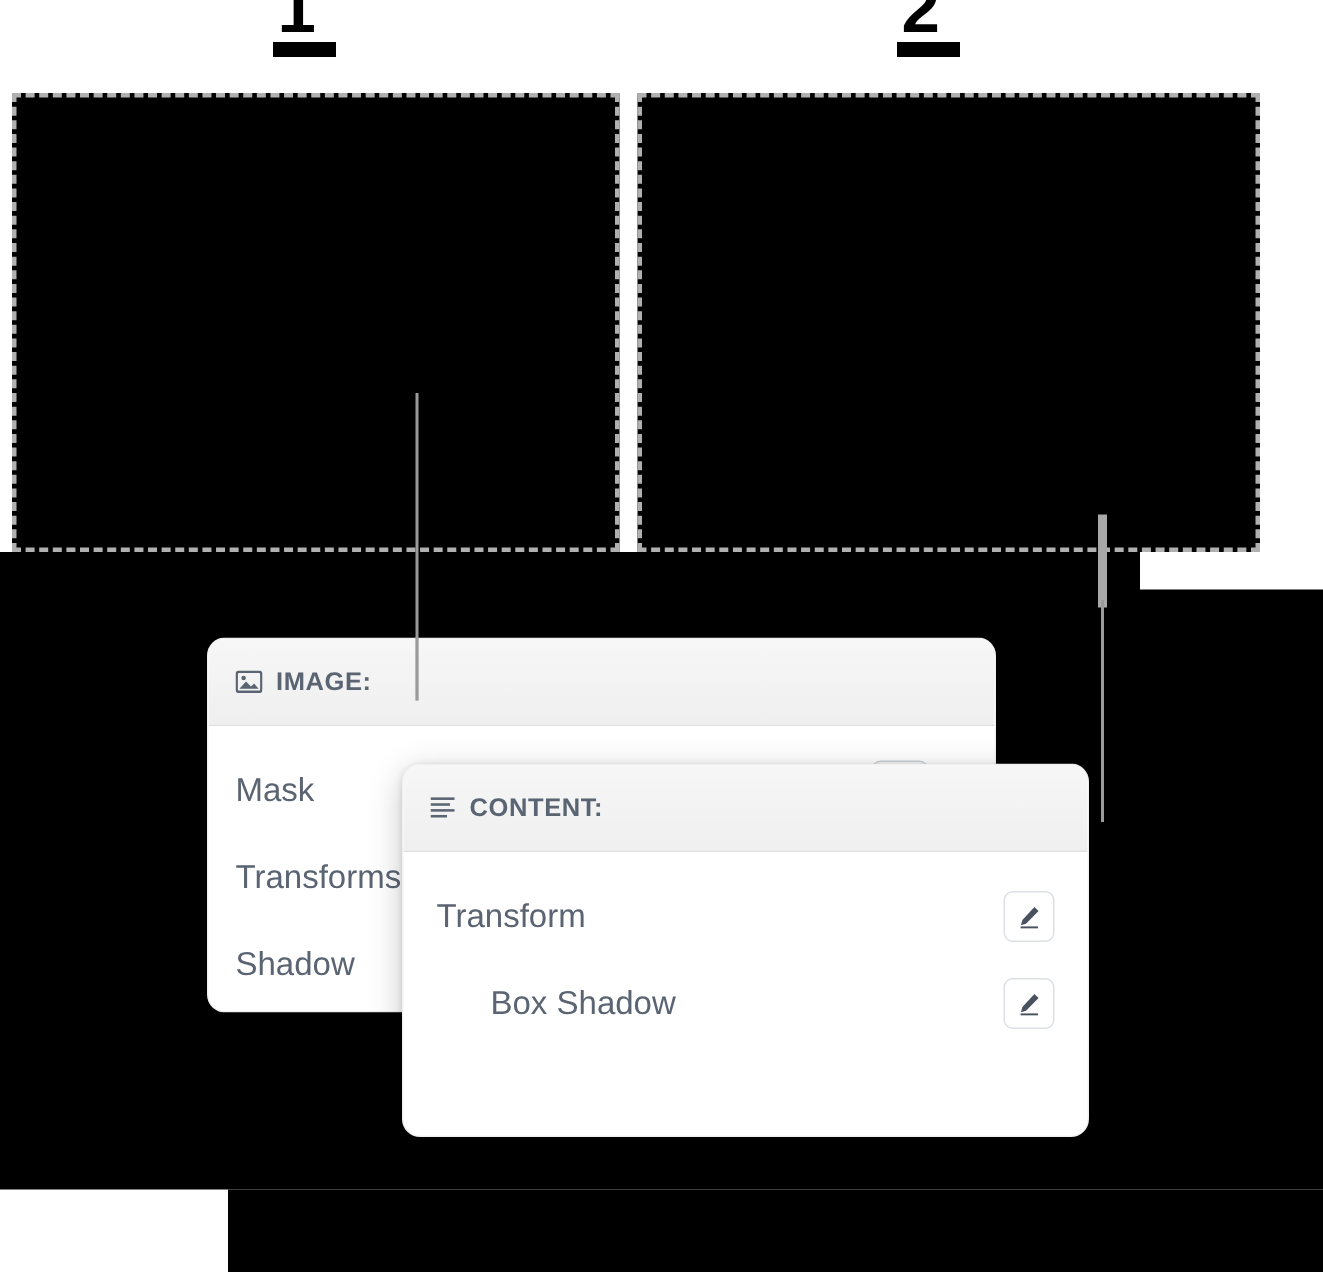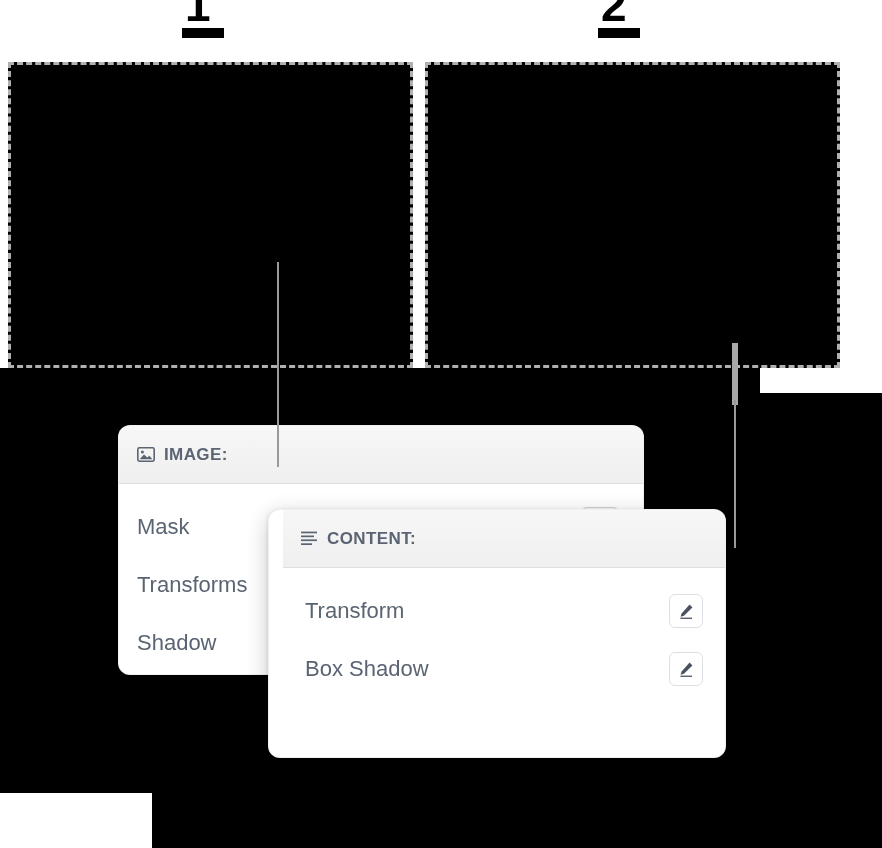--- a/index.html
+++ b/index.html
@@ -115,21 +115,21 @@
   
   .ghost-pill {
     position: absolute;
     border: 1px solid #ccd2d8;
     border-radius: 6px;
     background: #fbfbfb;
     box-sizing: border-box;
   }
 
   
-  #image-panel { z-index: 5; }
+  #image-panel { z-index: 5; margin-left: 20px; }
   #content-panel { z-index: 9; }
   .top-black { z-index: 12; }
 </style>
 </head>
 <body>
 
 <div class="marker" style="left:185px; top:-18px;">1</div>
 <div class="marker" style="left:601px; top:-18px;">2</div>
 
 <div class="blackfill top-black" style="left:182px; top:28px; width:42px; height:10px;"></div>
@@ -185,21 +185,21 @@
           <path d="M11.6 1.6 L14.4 4.4 L6.0 12.8 L2.6 13.8 L3.6 10.4 Z" fill="#4a5260"></path>
           <rect x="2.4" y="14.6" width="11.6" height="1.3" fill="#4a5260"></rect>
         </svg>
       </span>
     </div>
   </div>
 </div>
 
 <div class="leader" style="left:277px; top:425px; height:42px; z-index:8; background:#c2c2c2;"></div>
 
-<div class="panel" id="content-panel" style="left:268px; top:509px; width:458px; height:249px;padding-left:14px;">
+<div class="panel" id="content-panel" style="left:268px; top:509px; width:458px; height:249px;">
 
   <div class="panel-header" style="height:58px; padding:0 18px;">
     <span class="hdr-icon">
       <svg width="17" height="15" viewBox="0 0 17 15" xmlns="http://www.w3.org/2000/svg" aria-hidden="true">
         <rect x="0" y="0.6" width="16" height="1.7" fill="#5a6472"></rect>
         <rect x="0" y="4.5" width="13" height="1.7" fill="#5a6472"></rect>
         <rect x="0" y="8.4" width="16" height="1.7" fill="#5a6472"></rect>
         <rect x="0" y="12.3" width="11" height="1.7" fill="#5a6472"></rect>
       </svg>
     </span>
@@ -209,21 +209,21 @@
   <div class="panel-body" style="padding:14px 22px 0 22px;">
     <div class="menu-row" style="height:58px;">
       <span class="menu-label">Transform</span>
       <span class="edit-btn">
         <svg width="17" height="17" viewBox="0 0 17 17" xmlns="http://www.w3.org/2000/svg" aria-hidden="true">
           <path d="M11.6 1.6 L14.4 4.4 L6.0 12.8 L2.6 13.8 L3.6 10.4 Z" fill="#4a5260"></path>
           <rect x="2.4" y="14.6" width="11.6" height="1.3" fill="#4a5260"></rect>
         </svg>
       </span>
     </div>
-    <div class="menu-row" style="height:58px;">
+    <div class="menu-row" style="height:58px;margin-left:36px;">
       <span class="menu-label">Box Shadow</span>
       <span class="edit-btn">
         <svg width="17" height="17" viewBox="0 0 17 17" xmlns="http://www.w3.org/2000/svg" aria-hidden="true">
           <path d="M11.6 1.6 L14.4 4.4 L6.0 12.8 L2.6 13.8 L3.6 10.4 Z" fill="#4a5260"></path>
           <rect x="2.4" y="14.6" width="11.6" height="1.3" fill="#4a5260"></rect>
         </svg>
       </span>
     </div>
   </div>
 </div>

